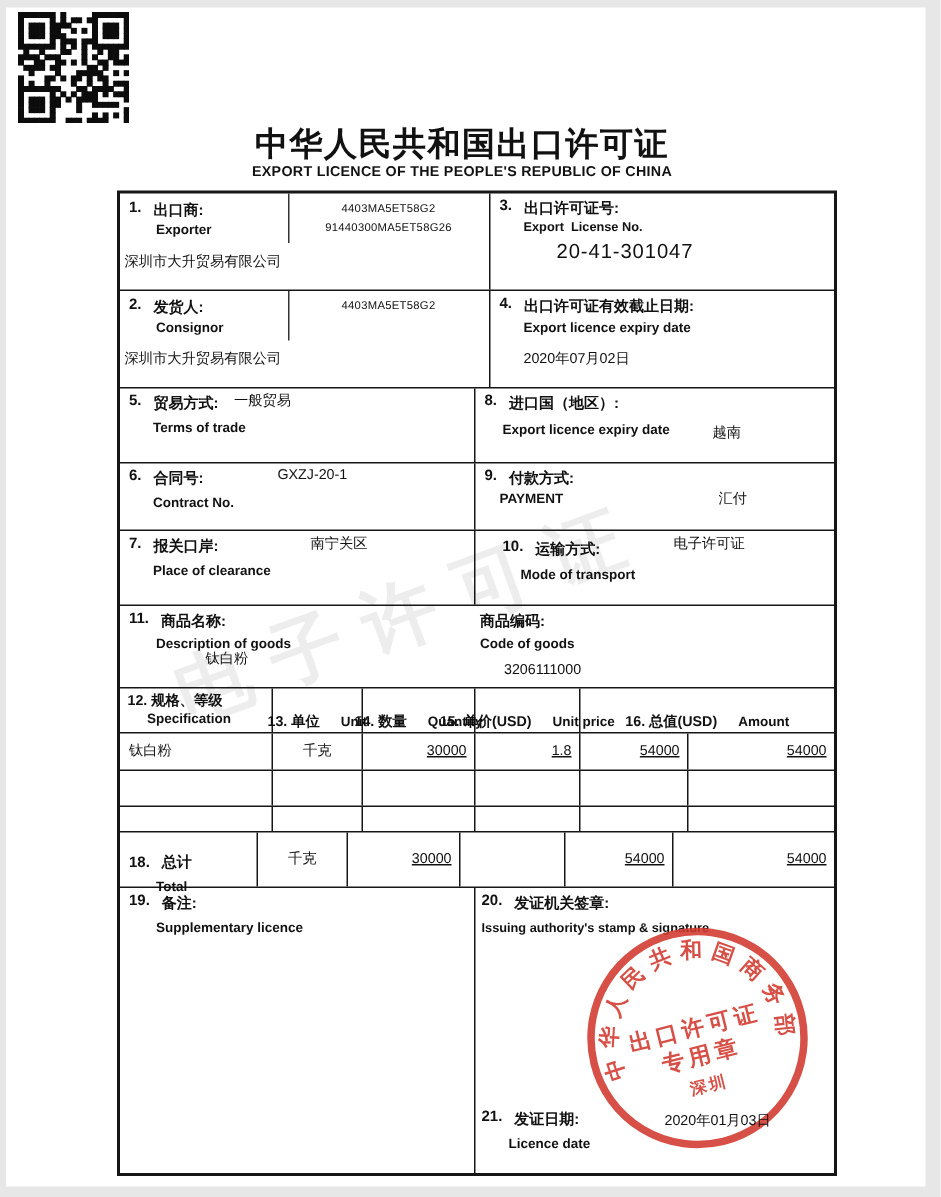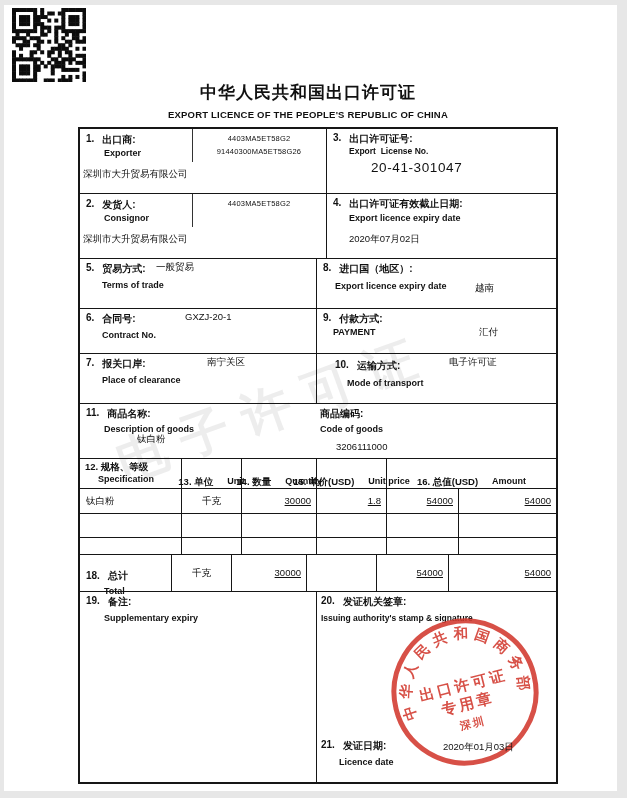--- a/index.html
+++ b/index.html
@@ -10,21 +10,21 @@
     color:#111;
   }
   .page{
     position:absolute;left:4px;top:5px;width:613px;height:786px;
     background:#ffffff;
   }
   .abs{position:absolute;}
   .qr{position:absolute;left:8px;top:3px;}
   .title{
     position:absolute;left:64px;top:76px;width:480px;text-align:center;
-    font-size:17px;font-weight:700;letter-spacing:1px;
+    font-size:22px;font-weight:700;letter-spacing:1px;
   }
   .subtitle{
     position:absolute;left:64px;top:104px;width:480px;text-align:center;
     font-size:9.5px;font-weight:700;letter-spacing:.2px;
   }
   .watermark{
     position:absolute;left:60px;top:370px;width:420px;text-align:center;
     transform:rotate(-20deg);
     font-size:50px;font-weight:700;letter-spacing:16px;
     color:rgba(110,110,110,0.12);pointer-events:none;white-space:pre;
@@ -490,21 +490,21 @@
       <div class="cell dcell num" style="width:72px">54000</div>
       <div class="cell dcell num">54000</div>
     </div>
 
     <div class="trow">
       <div class="cell" style="width:237px">
         <div class="lbl" style="left:6px;top:3px">
           <span class="no">19.</span>
           <span class="zh">备注:</span>
         </div>
-        <div class="en" style="left:24px;top:21px">Supplementary expiry</div>
+        <div class="en" style="left:24px;top:21px">Supplementary licence</div>
       </div>
       <div class="cell">
         <div class="lbl" style="left:4px;top:3px">
           <span class="no">20.</span>
           <span class="zh">发证机关签章:</span>
         </div>
         <div class="en" style="left:4px;top:21px;font-size:8.5px">Issuing authority's stamp &amp; signature</div>
 
         <svg class="stamp" viewBox="0 0 156 156">
           <circle cx="78" cy="78" r="71" fill="none" stroke="#d2392e" stroke-width="5"></circle>

